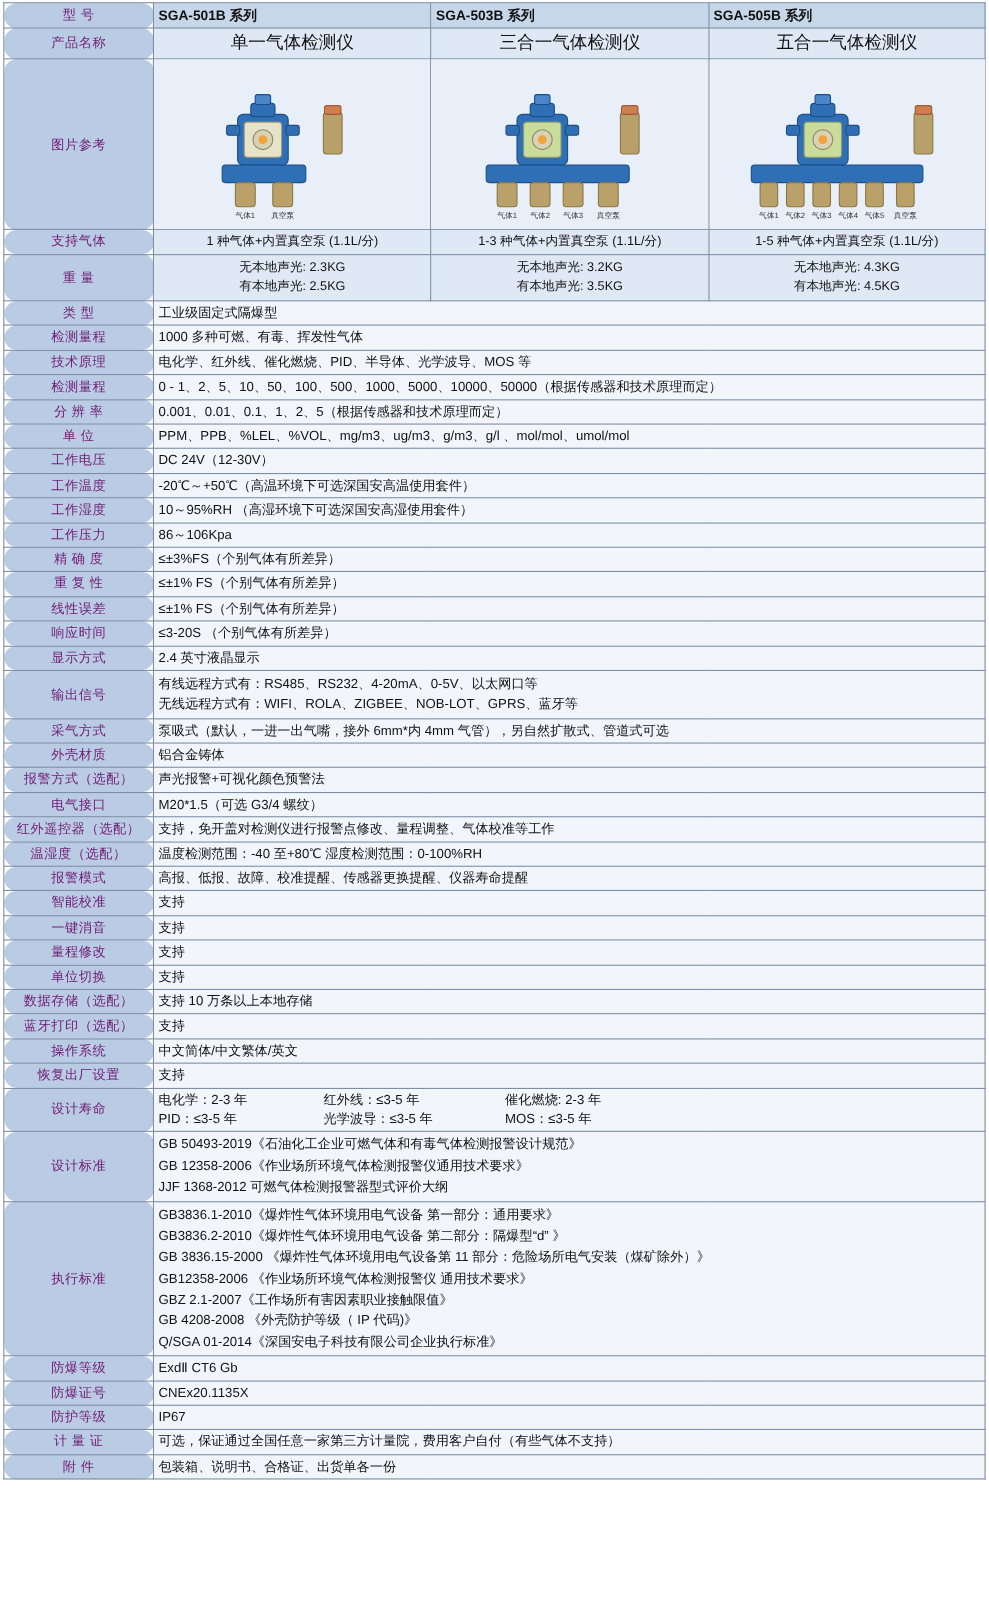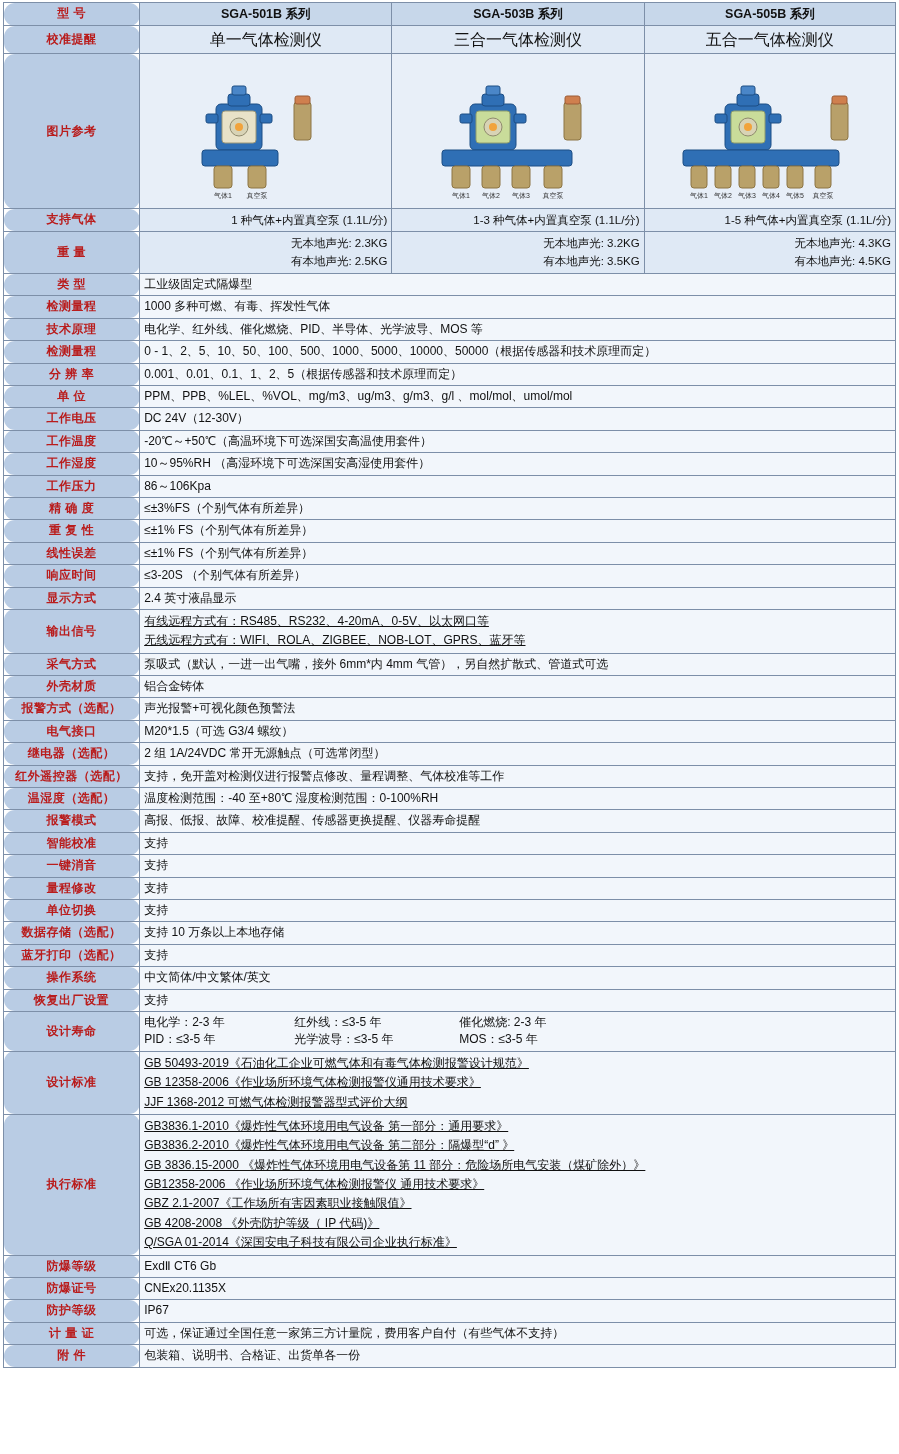--- a/index.html
+++ b/index.html
@@ -25,39 +25,38 @@
     border: 1px solid #7d8fa8;
     padding: 2px 4px;
     vertical-align: middle;
     line-height: 1.45;
   }
   
   td.lbl {
     width: 136px;
     background: #b9cce4;
     text-align: center;
-    font-weight: bold;
+    font-weight: normal;
     font-size: 12px;
     letter-spacing: 0.5px;
-    color: #b91c1c;
+    color: #701a75;
     border-radius: 11px;
   }
   td.val {
     background: #f2f6fb;
     padding-left: 7px;
     font-size: 12px;
   }
   td.valc {
     background: #dfe9f5;
-    text-align: right;
+    text-align: center;
     font-size: 11.5px;
   }
   td.hdr {
     background: #c7d7ea;
-    text-align: center;
     font-weight: bold;
     font-size: 12.5px;
   }
   td.prod {
     background: #dfe9f5;
     text-align: center;
     font-size: 16px;
   }
   .two-line div { padding: 1px 0; }
   .imgcell {
@@ -68,21 +67,21 @@
   }
 
   
   .cols { display: flex; flex-wrap: wrap; }
   .cols > span { display: inline-block; }
   .c1 { width: 150px; }
   .c2 { width: 165px; }
   .c3 { width: 165px; }
   .c4 { width: 150px; }
 
-  .sub { display: block; padding: 1px 0; text-decoration: underline; }
+  .sub { display: block; padding: 1px 0; }
 
   
   svg.det { display: block; margin: 0 auto; }
   .capt { font-size: 7px; fill: #333; }
 </style>
 </head>
 <body>
 
 <div class="sheet">
 <table class="spec">
@@ -95,21 +94,21 @@
   <tbody>
 
     <tr>
       <td class="lbl">型  号</td>
       <td class="hdr">SGA-501B 系列</td>
       <td class="hdr">SGA-503B 系列</td>
       <td class="hdr">SGA-505B 系列</td>
     </tr>
 
     <tr>
-      <td class="lbl">校准提醒</td>
+      <td class="lbl">产品名称</td>
       <td class="prod">单一气体检测仪</td>
       <td class="prod">三合一气体检测仪</td>
       <td class="prod">五合一气体检测仪</td>
     </tr>
 
     <tr>
       <td class="lbl">图片参考</td>
 
       <td class="imgcell">
         <svg class="det" width="246" height="150" viewBox="0 0 246 150">
@@ -294,24 +293,20 @@
         </tr>
     <tr>
           <td class="lbl">报警方式（选配）</td>
           <td class="val" colspan="3">声光报警+可视化颜色预警法</td>
         </tr>
     <tr>
           <td class="lbl">电气接口</td>
           <td class="val" colspan="3">M20*1.5（可选 G3/4 螺纹）</td>
         </tr>
     <tr>
-          <td class="lbl">继电器（选配）</td>
-          <td class="val" colspan="3">2 组 1A/24VDC 常开无源触点（可选常闭型）</td>
-        </tr>
-    <tr>
           <td class="lbl">红外遥控器（选配）</td>
           <td class="val" colspan="3">支持，免开盖对检测仪进行报警点修改、量程调整、气体校准等工作</td>
         </tr>
 
     <tr>
       <td class="lbl">温湿度（选配）</td>
       <td class="val" colspan="3">温度检测范围：-40 至+80℃   湿度检测范围：0-100%RH</td>
     </tr>
 
     <tr>

